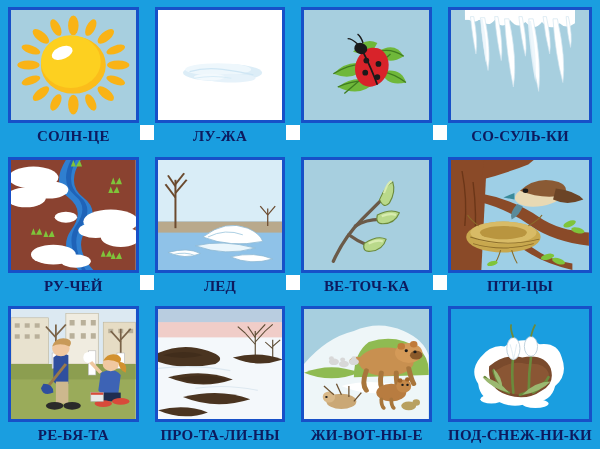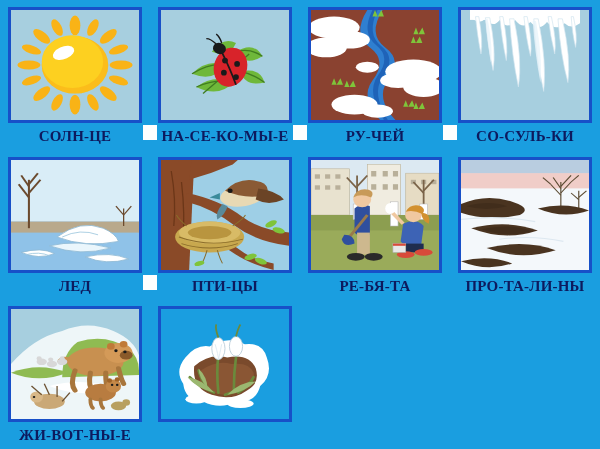--- a/index.html
+++ b/index.html
@@ -93,20 +93,36 @@
             <circle cx="48" cy="47" r="24" fill="#fdd020"></circle>
             <ellipse cx="41" cy="39" rx="9" ry="5.5" fill="#ffffff" transform="rotate(-28 41 39)"></ellipse>
           </g>
         </svg>
       </div>
     </div>
     <div class="label">СОЛН-ЦЕ</div>
     <div class="divider"></div>
   </div>
 
+  <div class="cell">
+    <div class="card white">
+      <div class="art">
+        <svg viewBox="0 0 100 100">
+          <ellipse cx="52" cy="57" rx="36" ry="8" fill="#dcedf7"></ellipse>
+          <ellipse cx="48" cy="54" rx="30" ry="5.5" fill="#eef7fc"></ellipse>
+          <ellipse cx="60" cy="62" rx="22" ry="4" fill="#e6f2fa"></ellipse>
+          <ellipse cx="40" cy="61" rx="14" ry="3" fill="#f2f9fd"></ellipse>
+          <path d="M22 56 q14 -4 30 -2 q16 2 28 5" stroke="#cfe6f4" stroke-width="1" fill="none"></path>
+          <path d="M26 62 q18 -3 34 0" stroke="#d8ecf7" stroke-width="1" fill="none"></path>
+        </svg>
+      </div>
+    </div>
+    <div class="label">ЛУ-ЖА</div>
+    <div class="divider"></div>
+  </div>
 
   <div class="cell">
     <div class="card">
       <div class="art">
         <svg viewBox="0 0 100 100">
           <g fill="#6fb83a">
             <path d="M20 58 q14 -14 30 -8 q-10 16 -30 8z"></path>
             <path d="M24 70 q16 -12 34 -4 q-14 14 -34 4z"></path>
             <path d="M60 38 q16 -10 24 4 q-16 10 -24 -4z"></path>
             <path d="M64 56 q18 -4 22 10 q-18 4 -22 -10z"></path>
@@ -126,22 +142,48 @@
             <circle cx="61" cy="49" r="2.6" fill="#1a1a1a"></circle>
             <circle cx="49" cy="57" r="2.6" fill="#1a1a1a"></circle>
             <circle cx="60" cy="61" r="2.6" fill="#1a1a1a"></circle>
             <ellipse cx="45" cy="35" rx="6" ry="5" fill="#1a1a1a" transform="rotate(18 45 35)"></ellipse>
             <path d="M42 31 q-5 -5 -9 -5" stroke="#1a1a1a" stroke-width="1.3" fill="none"></path>
             <path d="M47 30 q-2 -6 -5 -8" stroke="#1a1a1a" stroke-width="1.3" fill="none"></path>
           </g>
         </svg>
       </div>
     </div>
-    <div class="label">НА-СЕ-КО-МЫ-Е</div>
     <div class="divider"></div>
+  </div>
+
+  <div class="cell">
+    <div class="card">
+      <div class="art">
+        <svg viewBox="0 0 100 100">
+          <rect x="0" y="0" width="100" height="9" fill="#ffffff"></rect>
+          <path d="M0 6 q8 8 14 2 q7 9 13 1 q8 10 14 0 q7 9 14 2 q8 9 15 0 q8 9 16 1 q6 6 14 0 L100 4 L100 0 L0 0 z" fill="#ffffff"></path>
+          <g fill="#ffffff" stroke="#cfe3ee" stroke-width=".6">
+            <path d="M8 6 q4 22 2 34 q-3 -14 -5 -34z"></path>
+            <path d="M18 7 q6 30 3 48 q-5 -22 -7 -48z"></path>
+            <path d="M30 6 q5 26 3 40 q-4 -18 -6 -40z"></path>
+            <path d="M40 8 q8 38 4 62 q-6 -28 -8 -62z"></path>
+            <path d="M52 6 q5 24 3 36 q-4 -16 -6 -36z"></path>
+            <path d="M62 8 q8 40 5 66 q-7 -30 -9 -66z"></path>
+            <path d="M74 6 q5 22 3 34 q-4 -16 -6 -34z"></path>
+            <path d="M84 8 q8 36 5 58 q-7 -26 -9 -58z"></path>
+            <path d="M94 6 q4 18 2 28 q-3 -12 -4 -28z"></path>
+          </g>
+          <g fill="#e8f4fa" opacity=".8">
+            <path d="M16 8 q5 26 3 40 q-3 -18 -5 -40z"></path>
+            <path d="M60 10 q6 34 4 56 q-5 -26 -7 -56z"></path>
+          </g>
+        </svg>
+      </div>
+    </div>
+    <div class="label">СО-СУЛЬ-КИ</div>
   </div>
 
   <div class="cell">
     <div class="card">
       <div class="art">
         <svg viewBox="0 0 100 100" preserveAspectRatio="none">
           <rect width="100" height="100" fill="#8a4230"></rect>
           <path d="M44 0 q-12 22 2 34 q14 12 2 30 q-10 16 6 36 L66 100 q-16 -20 -6 -36 q12 -18 -2 -30 q-14 -12 -2 -34 z" fill="#2f7fd0"></path>
           <path d="M48 0 q-9 21 3 32 q12 11 1 28 q-9 15 5 40 L60 100 q-13 -24 -4 -39 q11 -17 -1 -28 q-12 -11 -3 -33 z" fill="#1f63b8"></path>
           <g fill="#ffffff">
@@ -167,47 +209,20 @@
         </svg>
       </div>
     </div>
     <div class="label">РУ-ЧЕЙ</div>
     <div class="divider"></div>
   </div>
 
   <div class="cell">
     <div class="card">
       <div class="art">
-        <svg viewBox="0 0 100 100">
-          <rect x="0" y="0" width="100" height="9" fill="#ffffff"></rect>
-          <path d="M0 6 q8 8 14 2 q7 9 13 1 q8 10 14 0 q7 9 14 2 q8 9 15 0 q8 9 16 1 q6 6 14 0 L100 4 L100 0 L0 0 z" fill="#ffffff"></path>
-          <g fill="#ffffff" stroke="#cfe3ee" stroke-width=".6">
-            <path d="M8 6 q4 22 2 34 q-3 -14 -5 -34z"></path>
-            <path d="M18 7 q6 30 3 48 q-5 -22 -7 -48z"></path>
-            <path d="M30 6 q5 26 3 40 q-4 -18 -6 -40z"></path>
-            <path d="M40 8 q8 38 4 62 q-6 -28 -8 -62z"></path>
-            <path d="M52 6 q5 24 3 36 q-4 -16 -6 -36z"></path>
-            <path d="M62 8 q8 40 5 66 q-7 -30 -9 -66z"></path>
-            <path d="M74 6 q5 22 3 34 q-4 -16 -6 -34z"></path>
-            <path d="M84 8 q8 36 5 58 q-7 -26 -9 -58z"></path>
-            <path d="M94 6 q4 18 2 28 q-3 -12 -4 -28z"></path>
-          </g>
-          <g fill="#e8f4fa" opacity=".8">
-            <path d="M16 8 q5 26 3 40 q-3 -18 -5 -40z"></path>
-            <path d="M60 10 q6 34 4 56 q-5 -26 -7 -56z"></path>
-          </g>
-        </svg>
-      </div>
-    </div>
-    <div class="label">СО-СУЛЬ-КИ</div>
-  </div>
-
-  <div class="cell">
-    <div class="card">
-      <div class="art">
         <svg viewBox="0 0 100 100" preserveAspectRatio="none">
           <rect width="100" height="100" fill="#cfe6f2"></rect>
           <rect y="0" width="100" height="56" fill="#d9edf7"></rect>
           <rect y="56" width="100" height="44" fill="#8fc2e8"></rect>
           <rect y="56" width="100" height="10" fill="#b9a98c"></rect>
           <g stroke="#6b4a2e" stroke-width="1.6" fill="none">
             <path d="M14 62 L14 18"></path>
               <path d="M14 34 L6 22"></path>
               <path d="M14 30 L23 18"></path>
             <path d="M14 24 L8 14"></path>
@@ -228,20 +243,43 @@
             <path d="M40 70 q14 -8 28 -2"></path>
               <path d="M12 86 q10 -3 18 1"></path>
           </g>
         </svg>
       </div>
     </div>
     <div class="label">ЛЕД</div>
     <div class="divider"></div>
   </div>
 
+  <div class="cell">
+    <div class="card">
+      <div class="art">
+        <svg viewBox="0 0 100 100">
+          <g stroke="#6b5a48" stroke-width="3" fill="none" stroke-linecap="round">
+            <path d="M20 92 q10 -22 26 -38 q10 -10 18 -18"></path>
+            <path d="M40 60 q10 -6 22 -6"></path>
+            <path d="M34 68 q8 6 18 10"></path>
+          </g>
+          <g>
+            <path d="M62 36 q6 -14 12 -16 q3 9 -3 19 q-5 6 -9 -3z" fill="#b9d98a" stroke="#6b8a3c" stroke-width="1"></path>
+            <path d="M66 30 q3 -9 7 -11" stroke="#d8ecb0" stroke-width="2" fill="none"></path>
+            <path d="M60 50 q12 -6 20 -2 q-4 10 -15 10 q-7 0 -5 -8z" fill="#b9d98a" stroke="#6b8a3c" stroke-width="1"></path>
+            <path d="M64 51 q8 -3 13 -1" stroke="#d8ecb0" stroke-width="2" fill="none"></path>
+            <path d="M48 76 q12 -8 20 -4 q-3 10 -14 11 q-8 1 -6 -7z" fill="#b9d98a" stroke="#6b8a3c" stroke-width="1"></path>
+            <path d="M52 76 q8 -4 13 -2" stroke="#d8ecb0" stroke-width="2" fill="none"></path>
+          </g>
+        </svg>
+      </div>
+    </div>
+    <div class="label">ВЕ-ТОЧ-КА</div>
+    <div class="divider"></div>
+  </div>
 
   <div class="cell">
     <div class="card">
       <div class="art">
         <svg viewBox="0 0 100 100" preserveAspectRatio="none">
           <rect width="100" height="100" fill="#9ecfe6"></rect>
           <g fill="#8a4a28">
             <path d="M0 0 L26 0 L22 100 L0 100z"></path>
             <path d="M20 30 q26 6 44 22 q14 12 36 14 L100 78 q-26 -4 -42 -18 q-18 -16 -38 -22z"></path>
             <path d="M22 64 q24 4 40 18 q10 9 26 12 L88 100 q-20 -6 -32 -16 q-16 -14 -34 -16z"></path>
@@ -480,15 +518,16 @@
             <path d="M60 25 q2 -8 4 -11" stroke="#6b8a3c" stroke-width="1.6" fill="none"></path>
             <path d="M41 32 q3 10 3 14 M47 32 q-2 10 -3 14" stroke="#dce8f0" stroke-width=".8" fill="none"></path>
           </g>
           <g fill="#ffffff">
             <ellipse cx="24" cy="82" rx="10" ry="4"></ellipse>
             <ellipse cx="64" cy="86" rx="12" ry="4"></ellipse>
           </g>
         </svg>
       </div>
     </div>
+    <div class="label">ПОД-СНЕЖ-НИ-КИ</div>
   </div>
 
 </div>
 
 </body></html>

